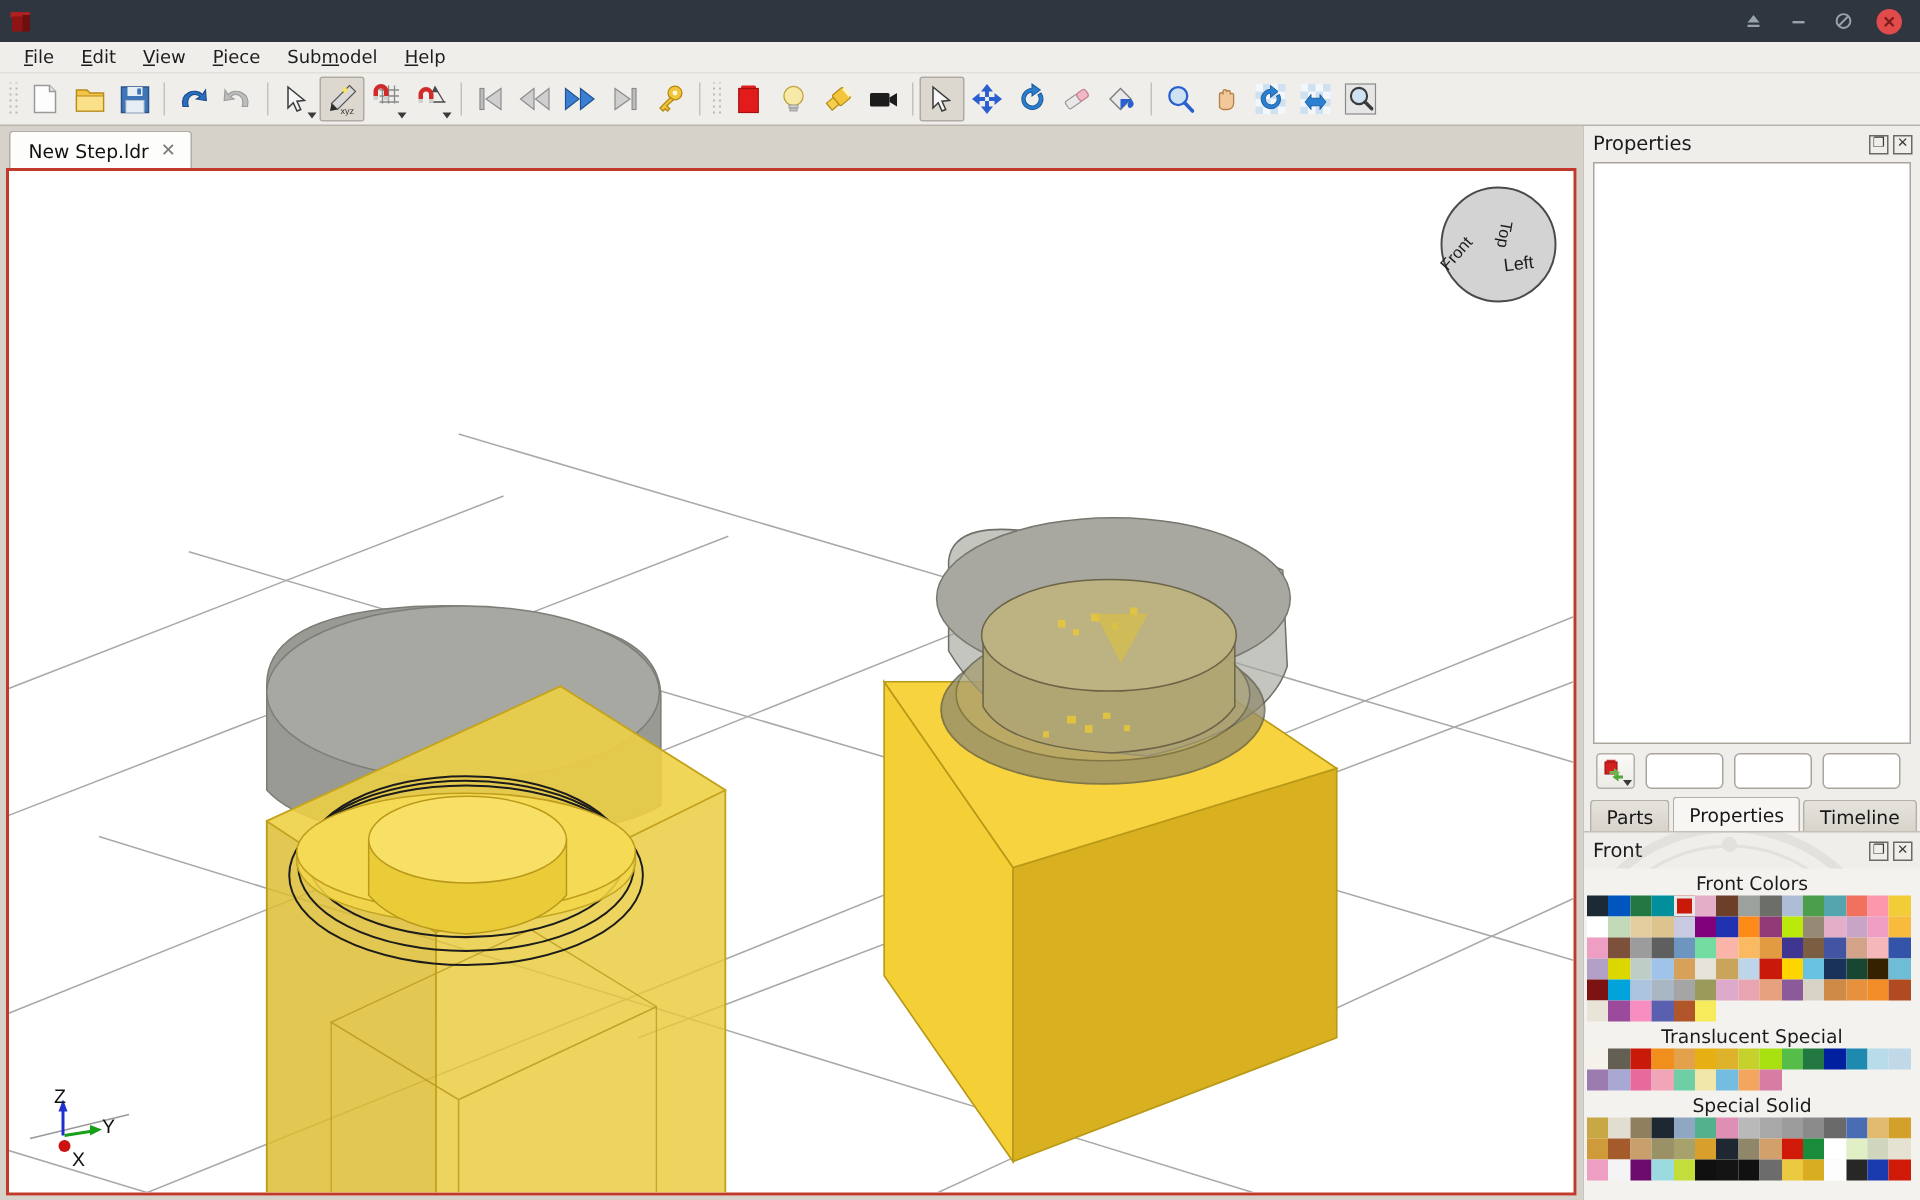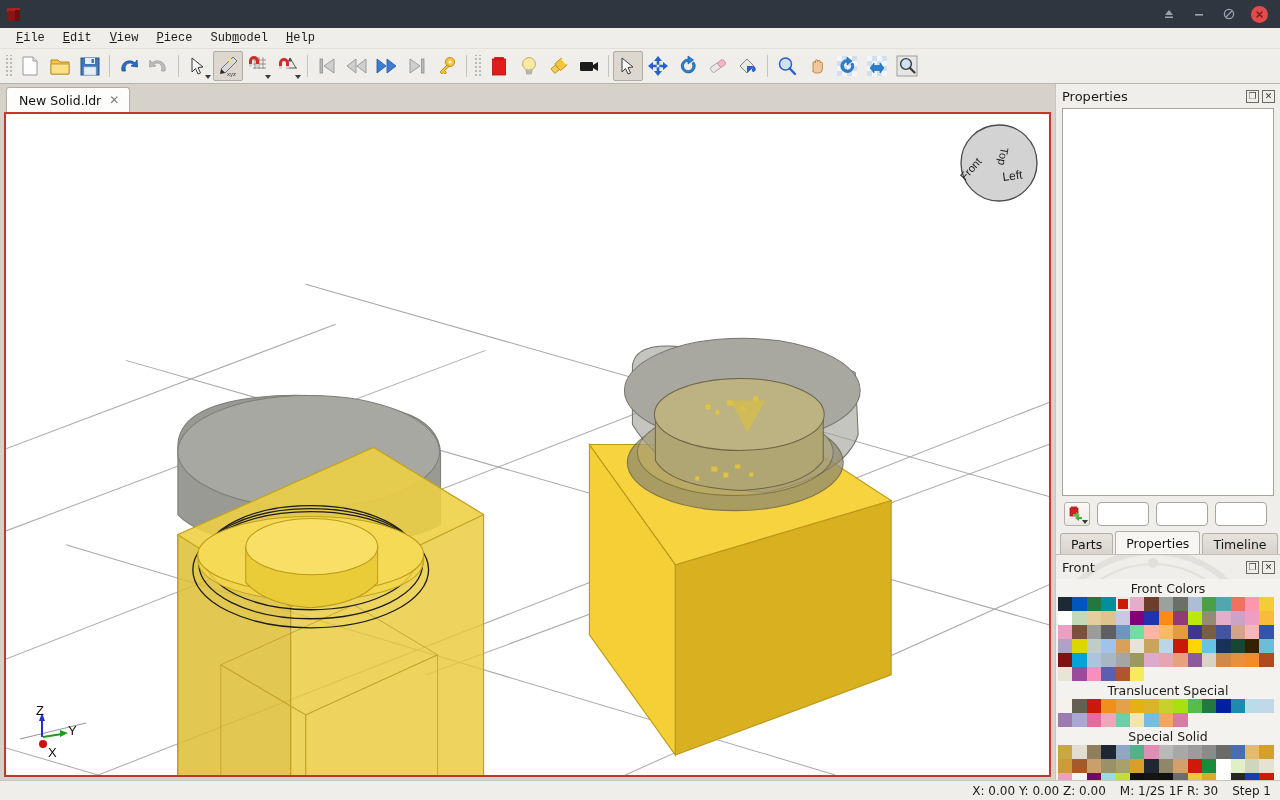--- a/index.html
+++ b/index.html
@@ -28,21 +28,20 @@
   .tb-btn { width: 16px; height: 16px; display: flex; align-items: center; justify-content: center; color: #8b93a1; }
   .tb-btn svg { display: block; }
   .tb-close { width: 17px; height: 17px; border-radius: 50%; background: #e24b4b; color: #7a1c1c;
     display: flex; align-items: center; justify-content: center; }
 
   
   .menubar {
     height: 21px; background: #efeeea; display: flex; align-items: center;
     padding-left: 7px; font-size: 12px; color: #1d1d1d; flex: none;
     border-bottom: 1px solid #e3e0da;
-    font-family: Liberation Mono, monospace;
   }
   .menu-item { padding: 2px 9px; cursor: default; }
   .menu-item u { text-decoration: underline; }
 
   
   .toolbar {
     height: 35px; background: #efeeea; display: flex; align-items: center;
     padding: 0 2px; flex: none; border-bottom: 1px solid #b9b5ad;
   }
   .tgrip { width: 7px; height: 22px; margin: 0 3px;
@@ -391,21 +390,21 @@
           <path d="M14 13 L18.5 17.5" stroke="#3a3a3a" stroke-width="2.2" stroke-linecap="round"></path>
         </svg>
     </div>
   </div>
 
   <div class="body">
 
     <div class="left">
       <div class="doctabs">
         <div class="doctab">
-          <span>New Solid.ldr</span>
+          <span>New Step.ldr</span>
           <span class="x">✕</span>
         </div>
       </div>
 
       <div class="viewwrap">
         <div class="view3d">
 
           <svg width="100%" height="100%" viewBox="0 0 1044 660" preserveAspectRatio="none" style="position:absolute;inset:0;">
 
             <g stroke="#9a9a9a" stroke-width="1" fill="none" opacity=".85">
@@ -718,18 +717,13 @@
               <div class="sw" style="background: rgb(253, 253, 253);"></div>
               <div class="sw" style="background: rgb(39, 39, 39);"></div>
               <div class="sw" style="background: rgb(26, 59, 176);"></div>
               <div class="sw" style="background: rgb(208, 26, 9);"></div>
             </div>
         </div>
       </div>
     </div>
   </div>
 
-  <div class="statusbar">
-    <span>X: 0.00 Y: 0.00 Z: 0.00</span>
-    <span>M: 1/2S 1F R: 30</span>
-    <span>Step 1</span>
-  </div>
 </div>
 
 </body></html>

